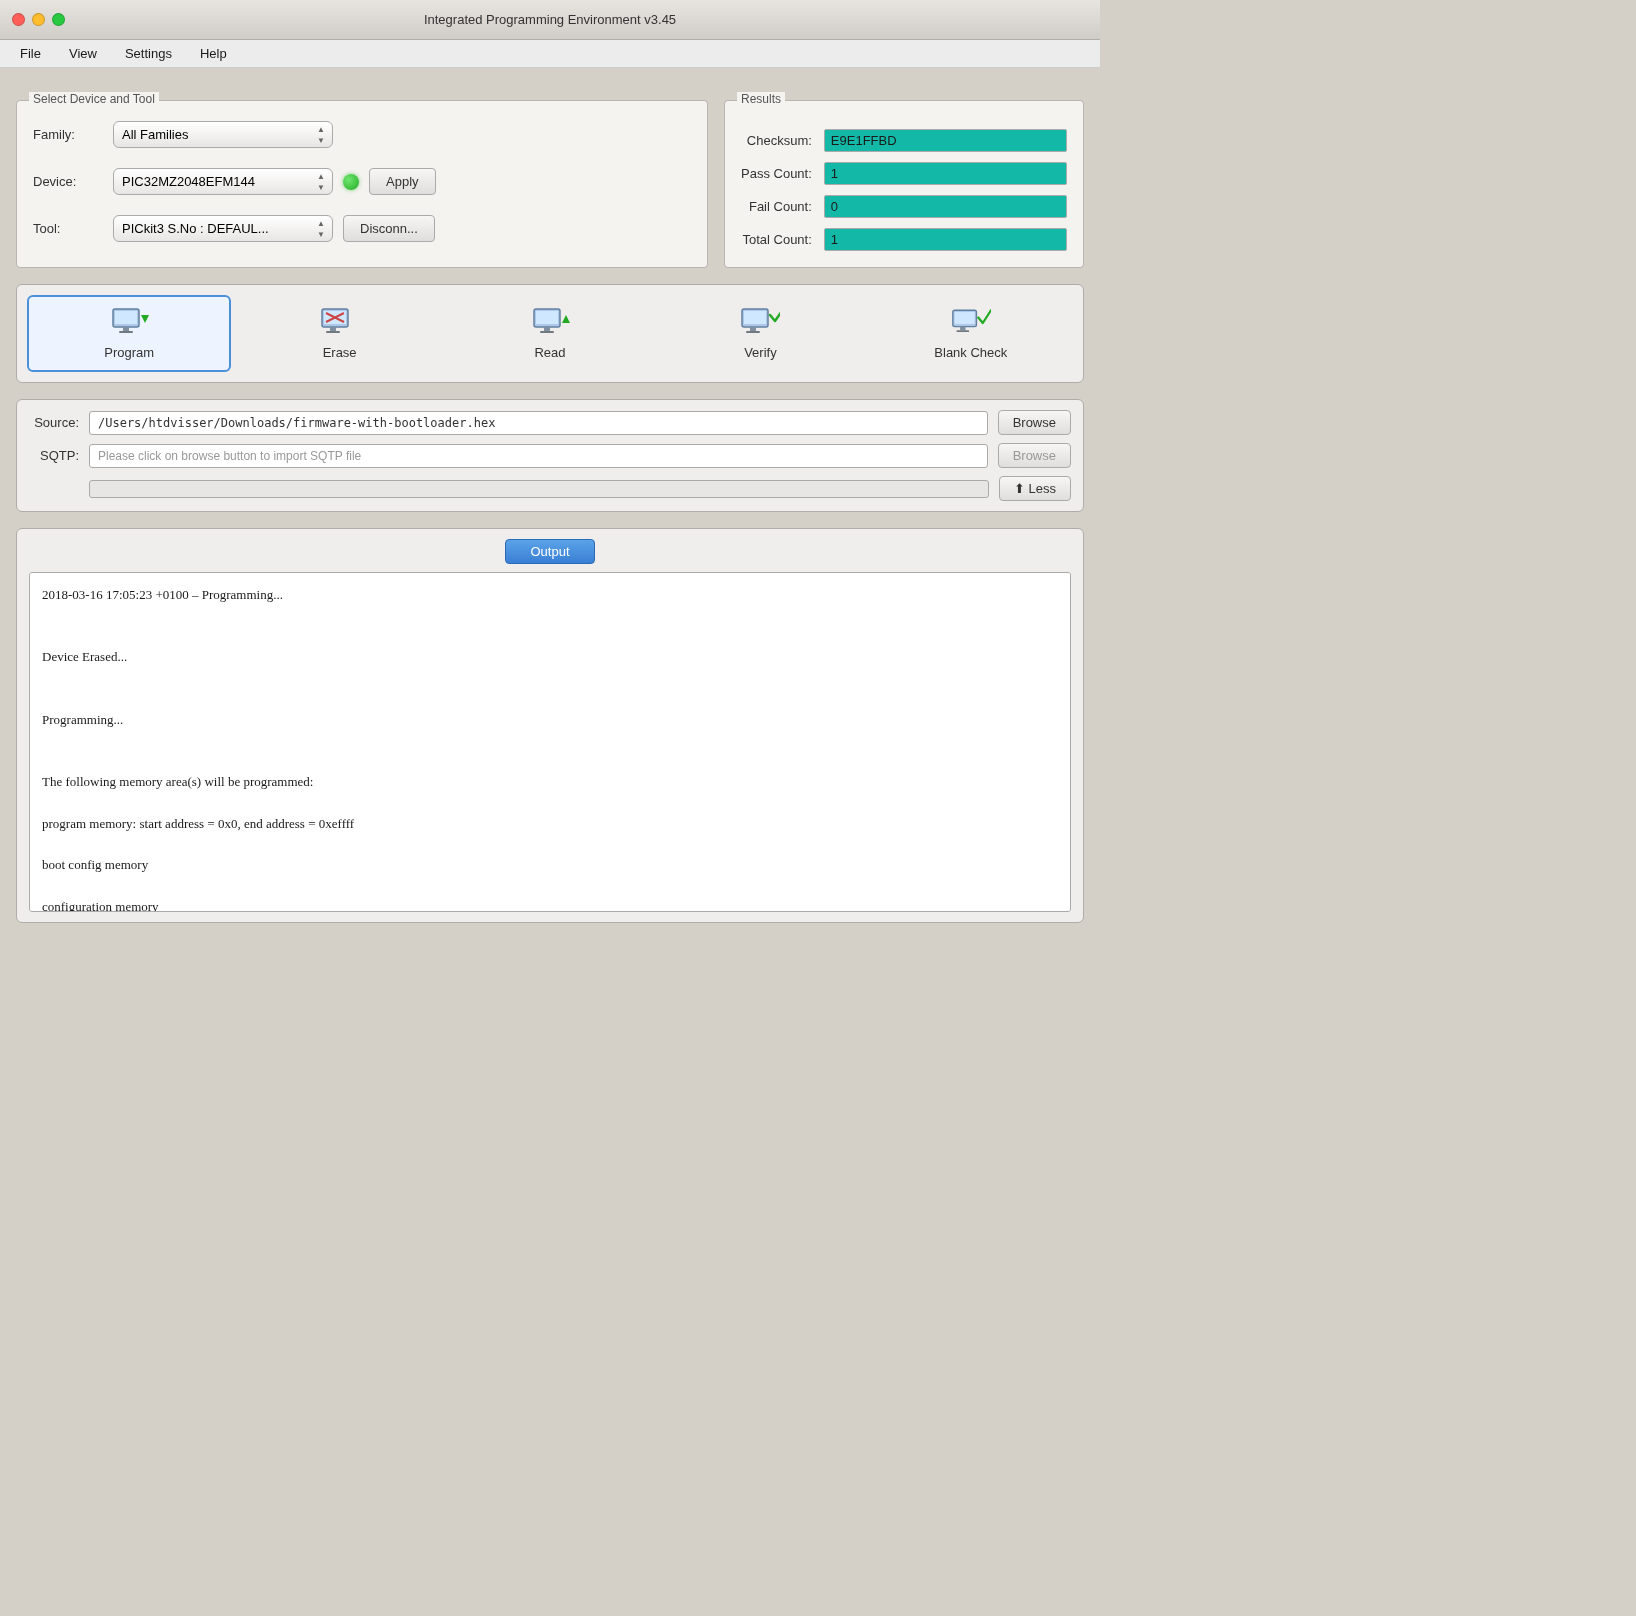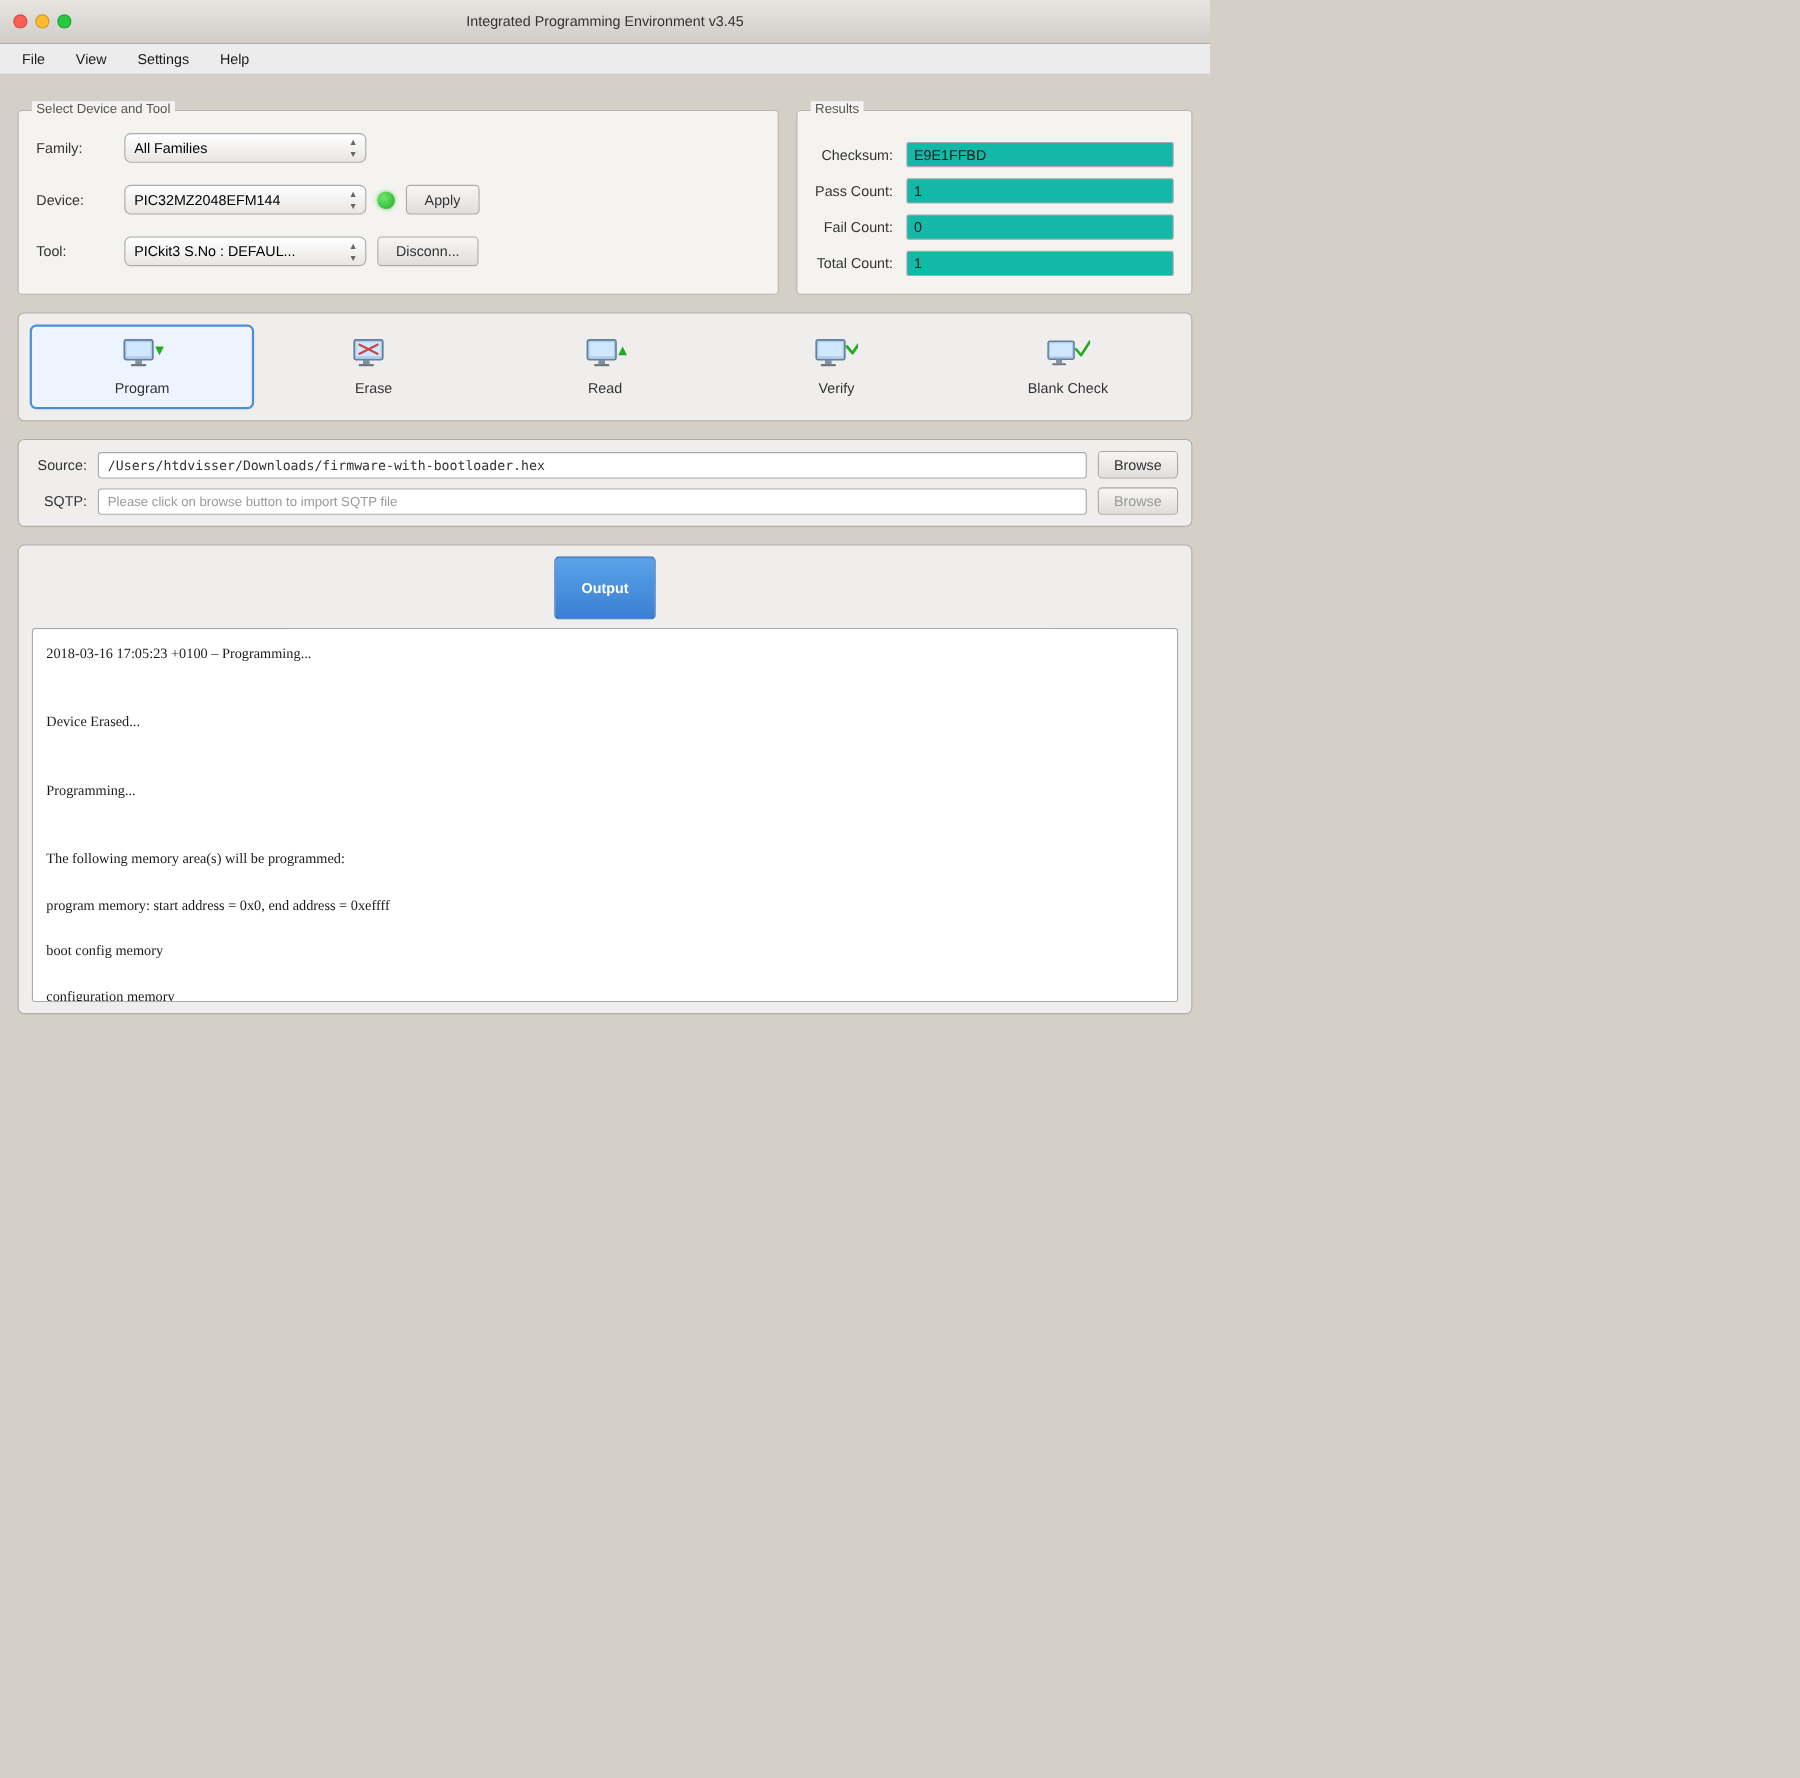--- a/index.html
+++ b/index.html
@@ -277,23 +277,23 @@
     .output-header {
       display: flex;
       justify-content: center;
       margin-bottom: 8px;
     }
     .output-tab {
       background: linear-gradient(to bottom, #5ba3e8, #3a7fd4);
       color: white;
       border: 1px solid #2a6ab8;
       border-radius: 4px;
-      padding: 20px 24px;
-      font-size: 13px;
-      font-weight: bold;
+      padding: 4px 24px;
+      font-size: 13px;
+      font-weight: normal;
       cursor: pointer;
     }
     .output-area {
       background: white;
       border: 1px solid #aaa;
       border-radius: 3px;
       padding: 12px;
       font-family: monospace;
       font-size: 13px;
       min-height: 340px;
@@ -461,20 +461,27 @@
     <div class="source-row">
       <span class="source-label">Source:</span>
       <input class="source-input" type="text" readonly="" value="/Users/htdvisser/Downloads/firmware-with-bootloader.hex" style="">
       <button class="browse-btn">Browse</button>
     </div>
     <div class="source-row">
       <span class="source-label">SQTP:</span>
       <input class="source-input" type="text" placeholder="Please click on browse button to import SQTP file" style="">
       <button class="browse-btn" disabled="" style="color:#999">Browse</button>
     </div>
+    <div class="progress-row">
+      <div style="width:50px"></div>
+      <div class="progress-bar-container">
+        <div class="progress-bar-fill"></div>
+      </div>
+      <button class="less-btn">⬆ Less</button>
+    </div>
   </div>
 
   <div class="output-section">
     <div class="output-header">
       <button class="output-tab">Output</button>
     </div>
     <div class="output-area" id="output-area">
     <span class="output-line ">2018-03-16 17:05:23 +0100 – Programming...</span><br><br><span class="output-line ">Device Erased...</span><br><br><span class="output-line ">Programming...</span><br><br><span class="output-line ">The following memory area(s) will be programmed:</span><br><span class="output-line ">program memory: start address = 0x0, end address = 0xeffff</span><br><span class="output-line ">boot config memory</span><br><span class="output-line ">configuration memory</span><br><br><br><br></div>
   </div>
 

